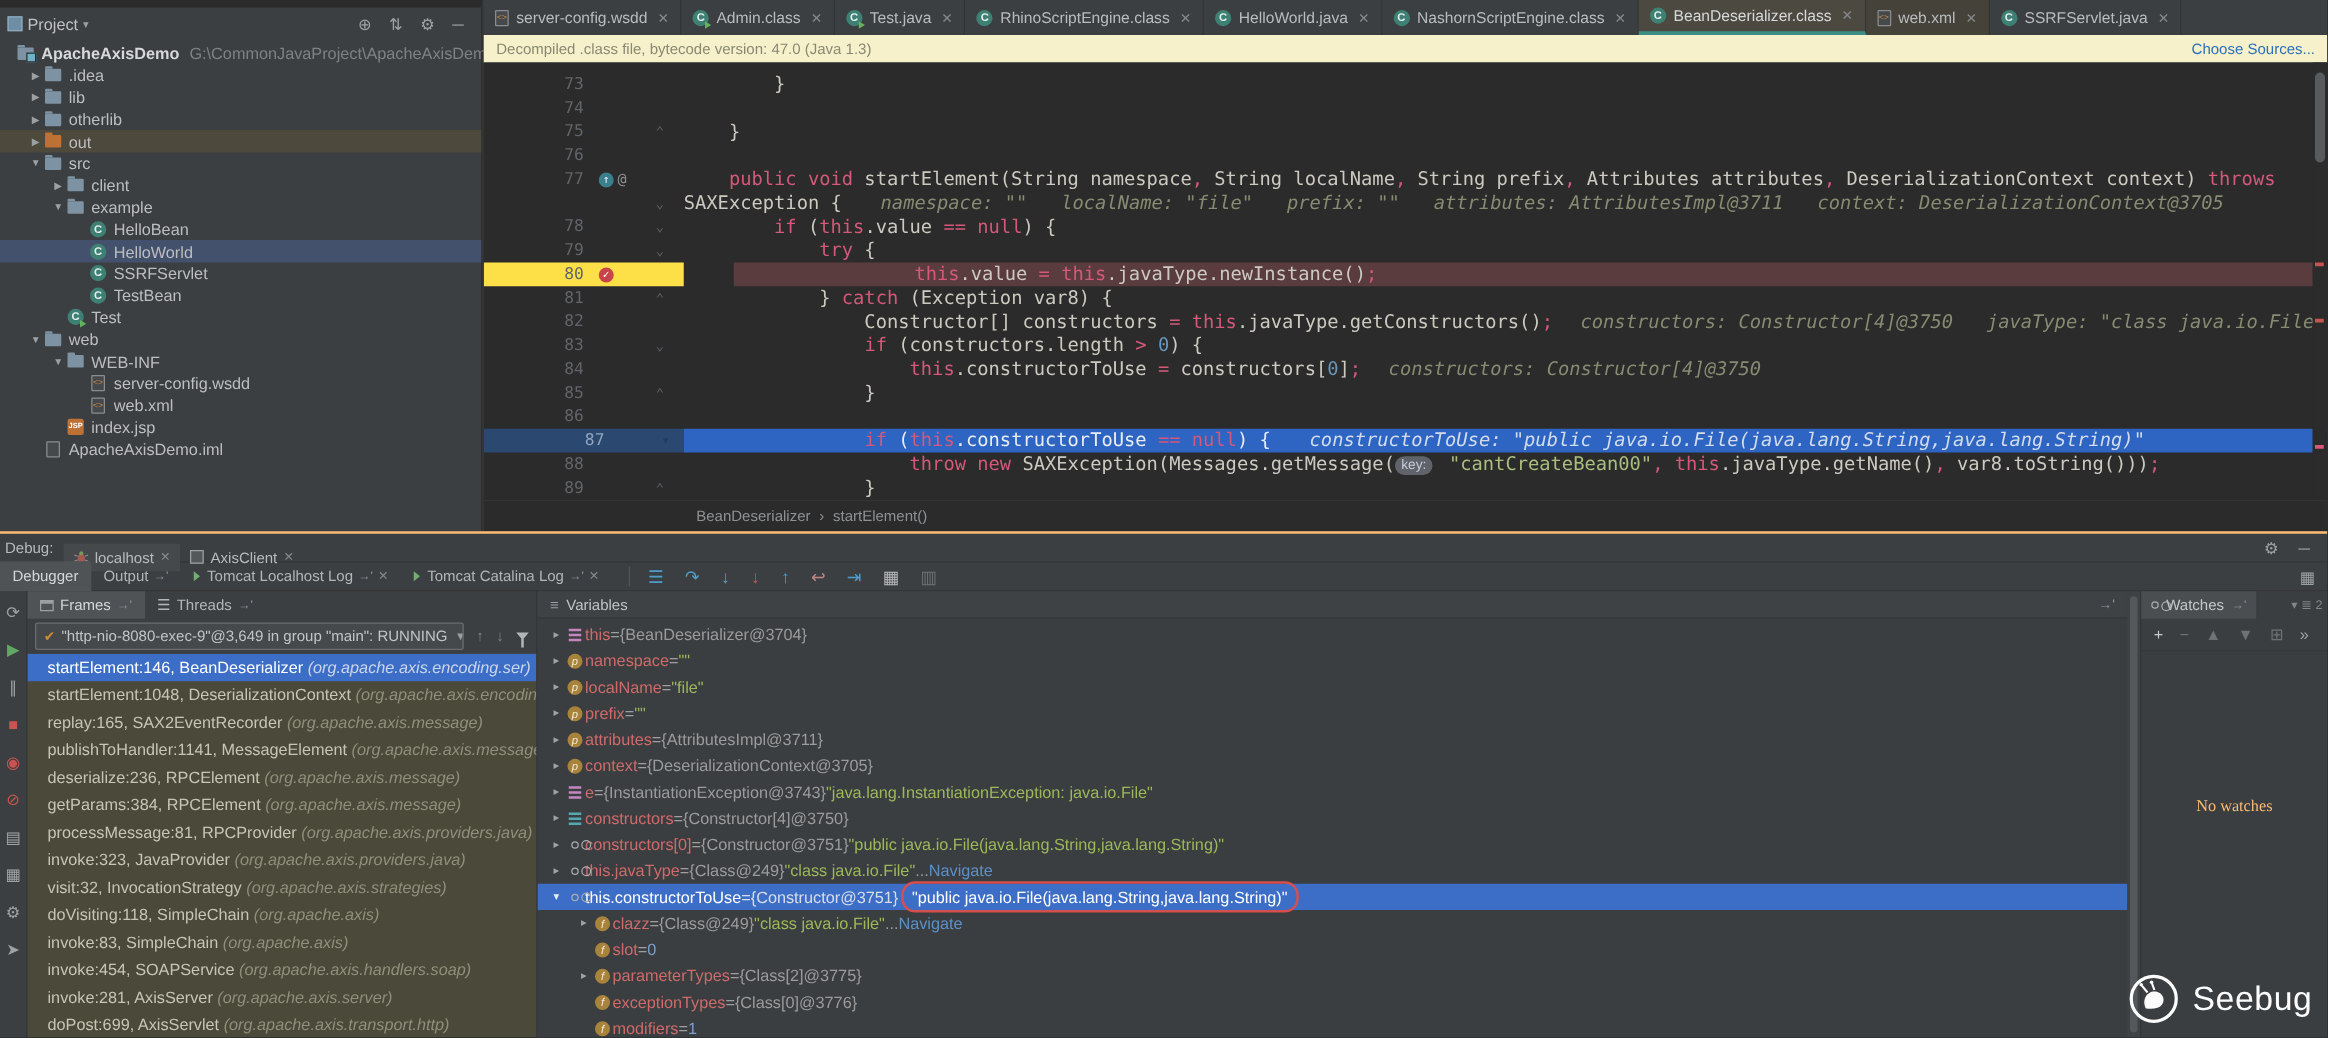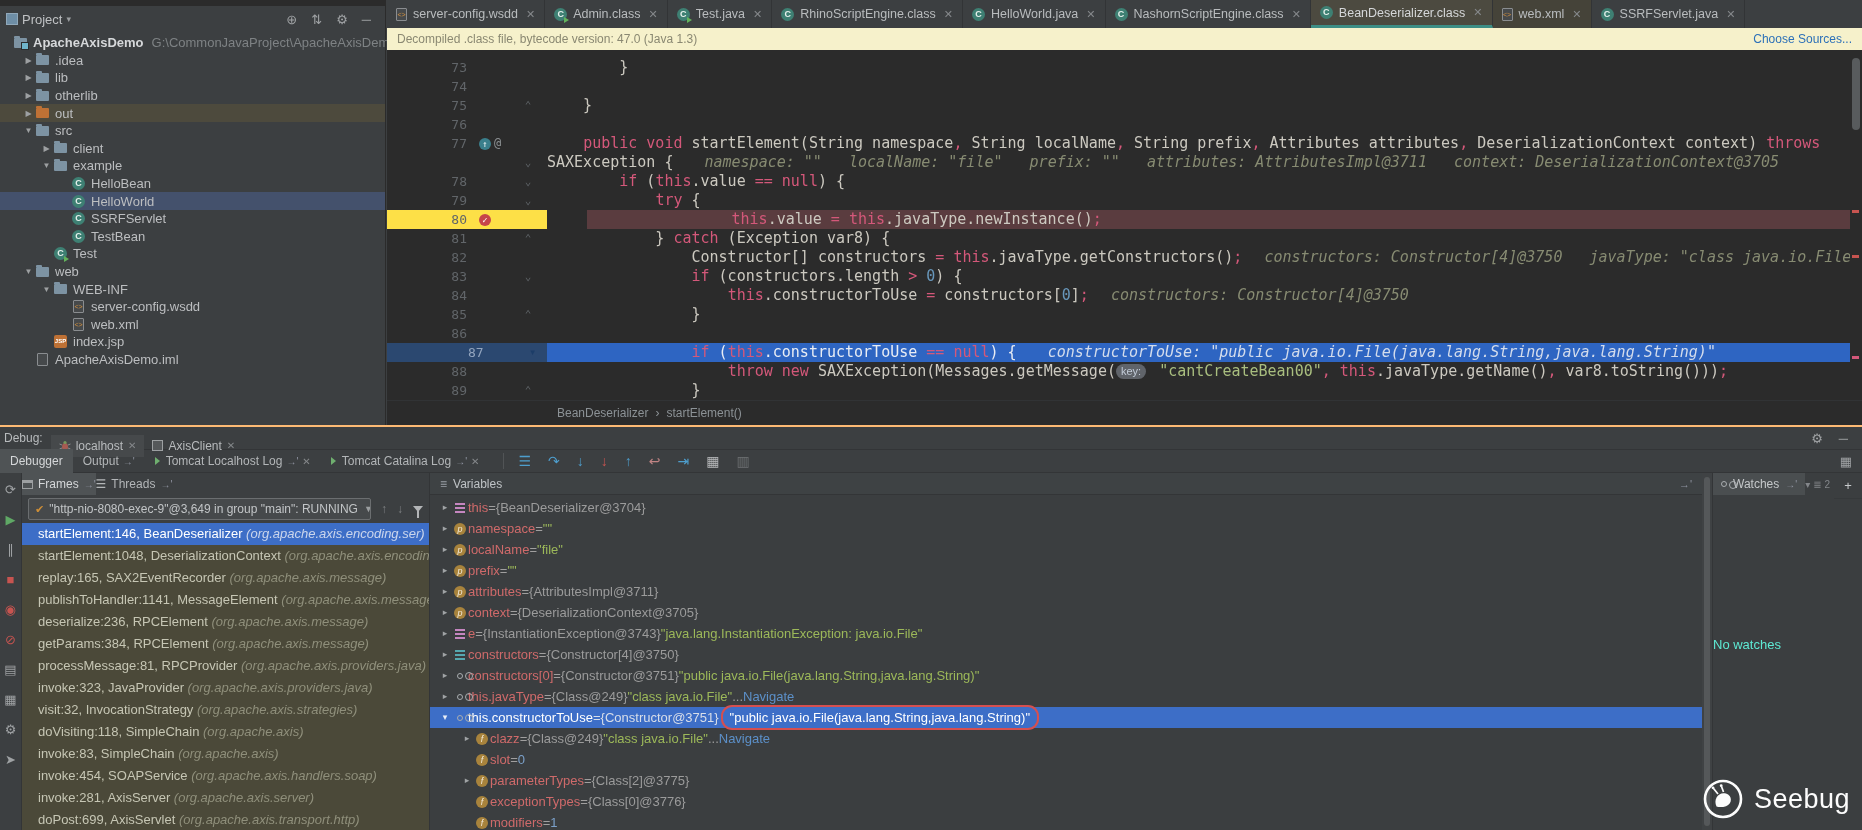--- a/index.html
+++ b/index.html
@@ -84,21 +84,21 @@
   .ttab .x{color:#85888B;font-size:10px;}
   .ttab .arr{width:0;height:0;border-left:5px solid #6FAF6F;border-top:4px solid transparent;border-bottom:4px solid transparent;margin-right:2px;}
   .stepbar{display:flex;align-items:center;gap:17px;margin-left:14px;padding-left:14px;border-left:1px solid #515456;font-size:14px;}
   .dbg-t .right-ic{margin-left:auto;padding-right:10px;color:#9FA2A4;font-size:13px;}
   .dbg-body{position:relative;height:357px;display:flex;}
   .strip{width:22px;flex:0 0 22px;border-right:1px solid #333537;display:flex;flex-direction:column;align-items:center;padding-top:10px;gap:16px;font-size:13px;}
   .strip span{height:14px;line-height:14px;}
 
   .frames{width:408px;flex:0 0 408px;display:flex;flex-direction:column;border-right:1px solid #333537;}
   .f-tabs{height:22px;display:flex;align-items:center;font-size:12px;}
-  .f-tab{display:flex;align-items:center;gap:5px;padding:0 0;height:22px;color:#B3B6B8;}
+  .f-tab{display:flex;align-items:center;gap:5px;padding:0 10px;height:22px;color:#B3B6B8;}
   .f-tab.active{background:#4F5355;color:#D5D7D9;}
   .f-tab .pin{font-size:10px;color:#8F93A0;}
   .fr-ic{width:11px;height:9px;border:1px solid #9DA0A2;border-top-width:3px;display:inline-block;}
   .thread-row{height:28px;display:flex;align-items:center;padding:0 6px;gap:10px;}
   .thread-dd{flex:1;height:22px;border:1px solid #6B6E70;background:#46494B;border-radius:2px;display:flex;align-items:center;padding:0 6px;font-size:12px;color:#C2C5C7;white-space:nowrap;overflow:hidden;}
   .thread-dd .chk{color:#CE8E36;margin-right:5px;font-size:11px;}
   .thread-dd .dd{margin-left:auto;color:#9B9EA0;font-size:9px;padding-left:6px;}
   .t-ic{color:#7E8183;font-size:12px;}
   .funnel{width:0;height:0;border-left:5px solid transparent;border-right:5px solid transparent;border-top:6px solid #B3B5B7;position:relative;display:inline-block;}
   .funnel::after{content:"";position:absolute;left:-1px;top:-1px;width:2px;height:7px;background:#B3B5B7;}
@@ -132,27 +132,27 @@
   .vrow.sel .veq,.vrow.sel .vref{color:#D8DEE9;}
   .vrow.sel .vstr{color:#FFFFFF;}
   .vdots{color:#9B9B9B;}
   .vnav{color:#5C90C9;}
   .redbox{border:2.5px solid #D64F4F;border-radius:11px;padding:0 7px;margin-left:2px;}
   .vind{width:22px;flex:0 0 22px;}
 
   .vscroll{width:10px;flex:0 0 10px;background:#3F4244;position:relative;}
   .vthumb{position:absolute;left:2px;right:2px;top:4px;bottom:4px;background:#55585A;border-radius:4px;}
 
-  .watches{width:150px;flex:0 0 150px;display:flex;position:relative;background:#3B3E40;border-left:1px solid #333537;}
+  .watches{width:150px;flex:0 0 150px;display:flex;flex-direction:column;position:relative;background:#3B3E40;border-left:1px solid #333537;}
   .w-tabrow{height:22px;display:flex;align-items:center;}
   .w-tab{display:flex;align-items:center;gap:6px;height:22px;padding:0 8px;background:#4A4E50;color:#C5C8CA;font-size:12px;}
   .w-tab .pin{font-size:10px;color:#8F93A0;}
   .w-hdr-ic{margin-left:auto;display:flex;gap:3px;color:#83868A;font-size:10px;padding-right:4px;align-items:center;}
   .w-bar{height:26px;display:flex;align-items:center;gap:13px;padding:0 10px;font-size:13px;border-bottom:1px solid #36393B;}
-  .w-empty{position:absolute;top:46%;left:0;right:0;text-align:left;color:#5eead4;font-size:13px;}
+  .w-empty{position:absolute;top:46%;left:0;right:0;text-align:center;color:#fdba74;font-size:13px;font-family:Liberation Serif, serif;}
   .seebug{position:absolute;right:12px;bottom:10px;display:flex;align-items:center;gap:10px;}
   .seebug .brand{color:#FCFCFC;font-size:27px;letter-spacing:0.5px;}
 </style>
 </head>
 <body>
 
 <div class="ide">
 
   <aside class="project">
     <div class="proj-top"></div>

